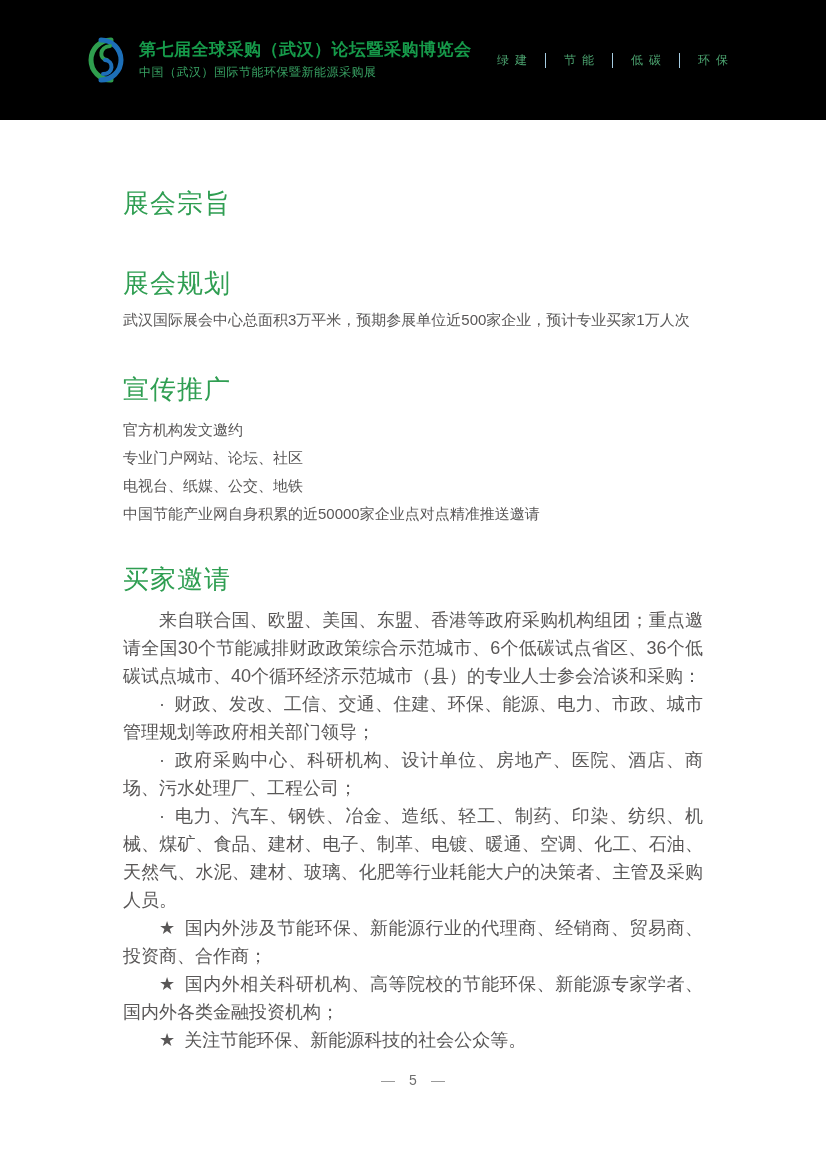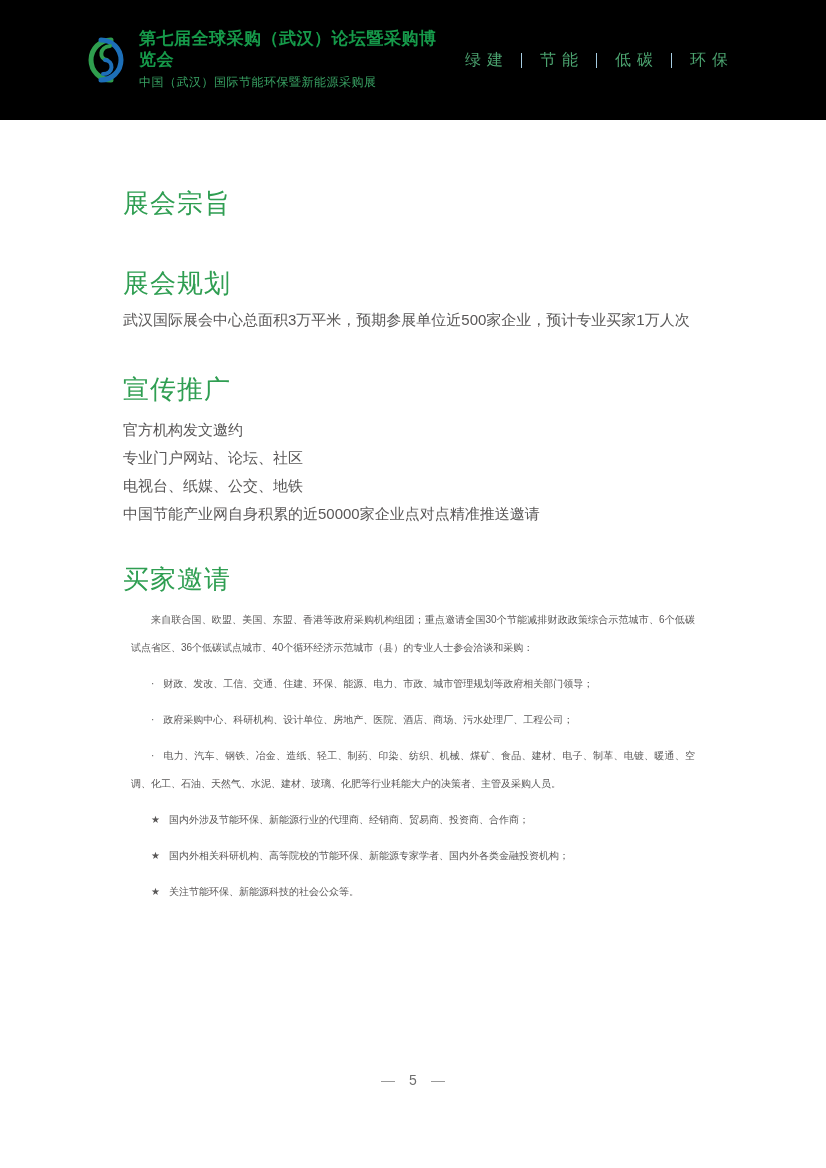--- a/index.html
+++ b/index.html
@@ -22,38 +22,38 @@
   .brand-title{
     font-size:17px;font-weight:bold;color:#169a4a;
     letter-spacing:0.5px;line-height:21px;
   }
   .brand-subtitle{
     font-size:12px;color:#38a263;letter-spacing:0.5px;
     line-height:19px;margin-top:3px;
   }
   .header-nav{margin-left:auto;display:flex;align-items:center;}
   .nav-item{
-    color:#4ca470;font-size:16px;letter-spacing:6px;
+    color:#4ca470;font-size:12px;letter-spacing:6px;
     padding:0 12px 0 18px;white-space:nowrap;
   }
   .nav-sep{width:1px;height:15px;background:#a6cde2;}
 
   
   .content{padding:66px 123px 0 123px;box-sizing:border-box;}
   .section h2{
     margin:0 0 10px 0;font-size:26px;line-height:34px;
     font-weight:400;color:#2f9e52;letter-spacing:1px;
   }
   .section .single-line{margin:0;font-size:15px;line-height:20px;color:#595757;}
   .sec-plan{margin-top:46px;}
   .sec-promo{margin-top:42px;}
   .sec-buyers{margin-top:34px;}
   .promo-line{margin:0;font-size:15px;line-height:28px;color:#595757;}
   .buyers-body p{
-    margin:8px;font-size:10px;line-height:28px;color:#595757;
+    margin:0;font-size:18px;line-height:28px;color:#595757;
     text-align:justify;text-indent:2em;
   }
   .marker{display:inline;margin-right:9px;}
 
   
   .footer{
     position:absolute;left:0;top:1072px;width:826px;
     text-align:center;font-size:14px;color:#8a8a8a;
   }
   .footer .dash{color:#9a9a9a;}

